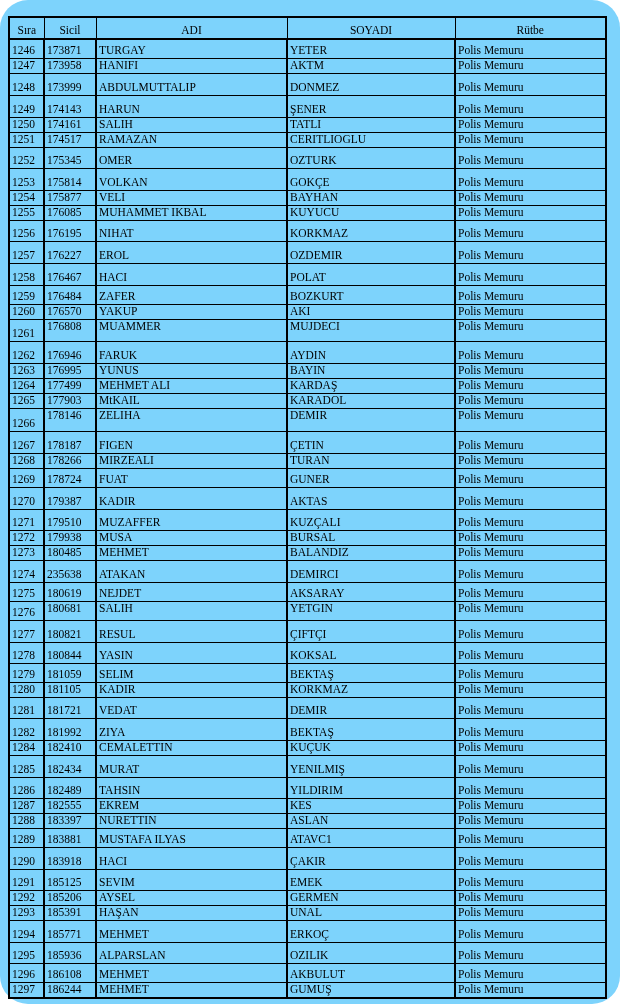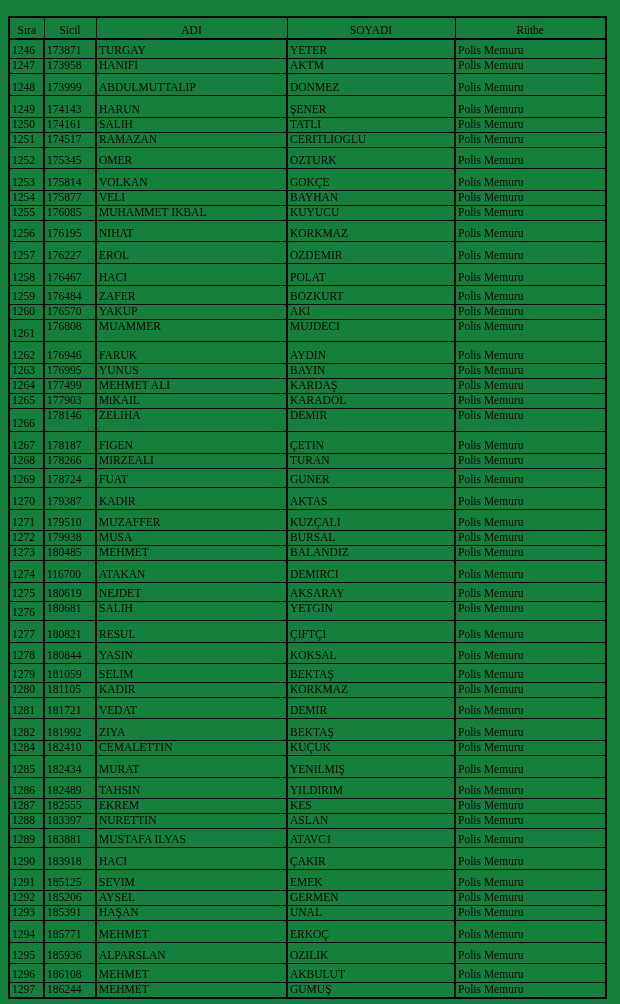--- a/index.html
+++ b/index.html
@@ -12,21 +12,22 @@
     height: 1004px;
     font-family: "Liberation Serif", serif;
     color: #000000;
     position: relative;
     overflow: hidden;
   }
   .sheet {
     position: absolute;
     left: 0; top: 0;
     width: 620px; height: 1004px;
-    background: #15803d;
+    background: #7dd3fc;
+    border-radius: 28px;
   }
   table.personnel {
     position: absolute;
     left: 8px;
     top: 16px;
     width: 597px;
     border-collapse: collapse;
     table-layout: fixed;
     border: 2px solid #000000;
   }
@@ -268,21 +269,21 @@
         </tr>
         <tr style="height: 14px;">
           <td>1273</td>
           <td>180485</td>
           <td>MEHMET</td>
           <td>BALANDIZ</td>
           <td>Polis Memuru</td>
         </tr>
         <tr style="height: 22px;">
           <td>1274</td>
-          <td>116700</td>
+          <td>235638</td>
           <td>ATAKAN</td>
           <td>DEMIRCI</td>
           <td>Polis Memuru</td>
         </tr>
         <tr style="height: 19px;">
           <td>1275</td>
           <td>180619</td>
           <td>NEJDET</td>
           <td>AKSARAY</td>
           <td>Polis Memuru</td>

